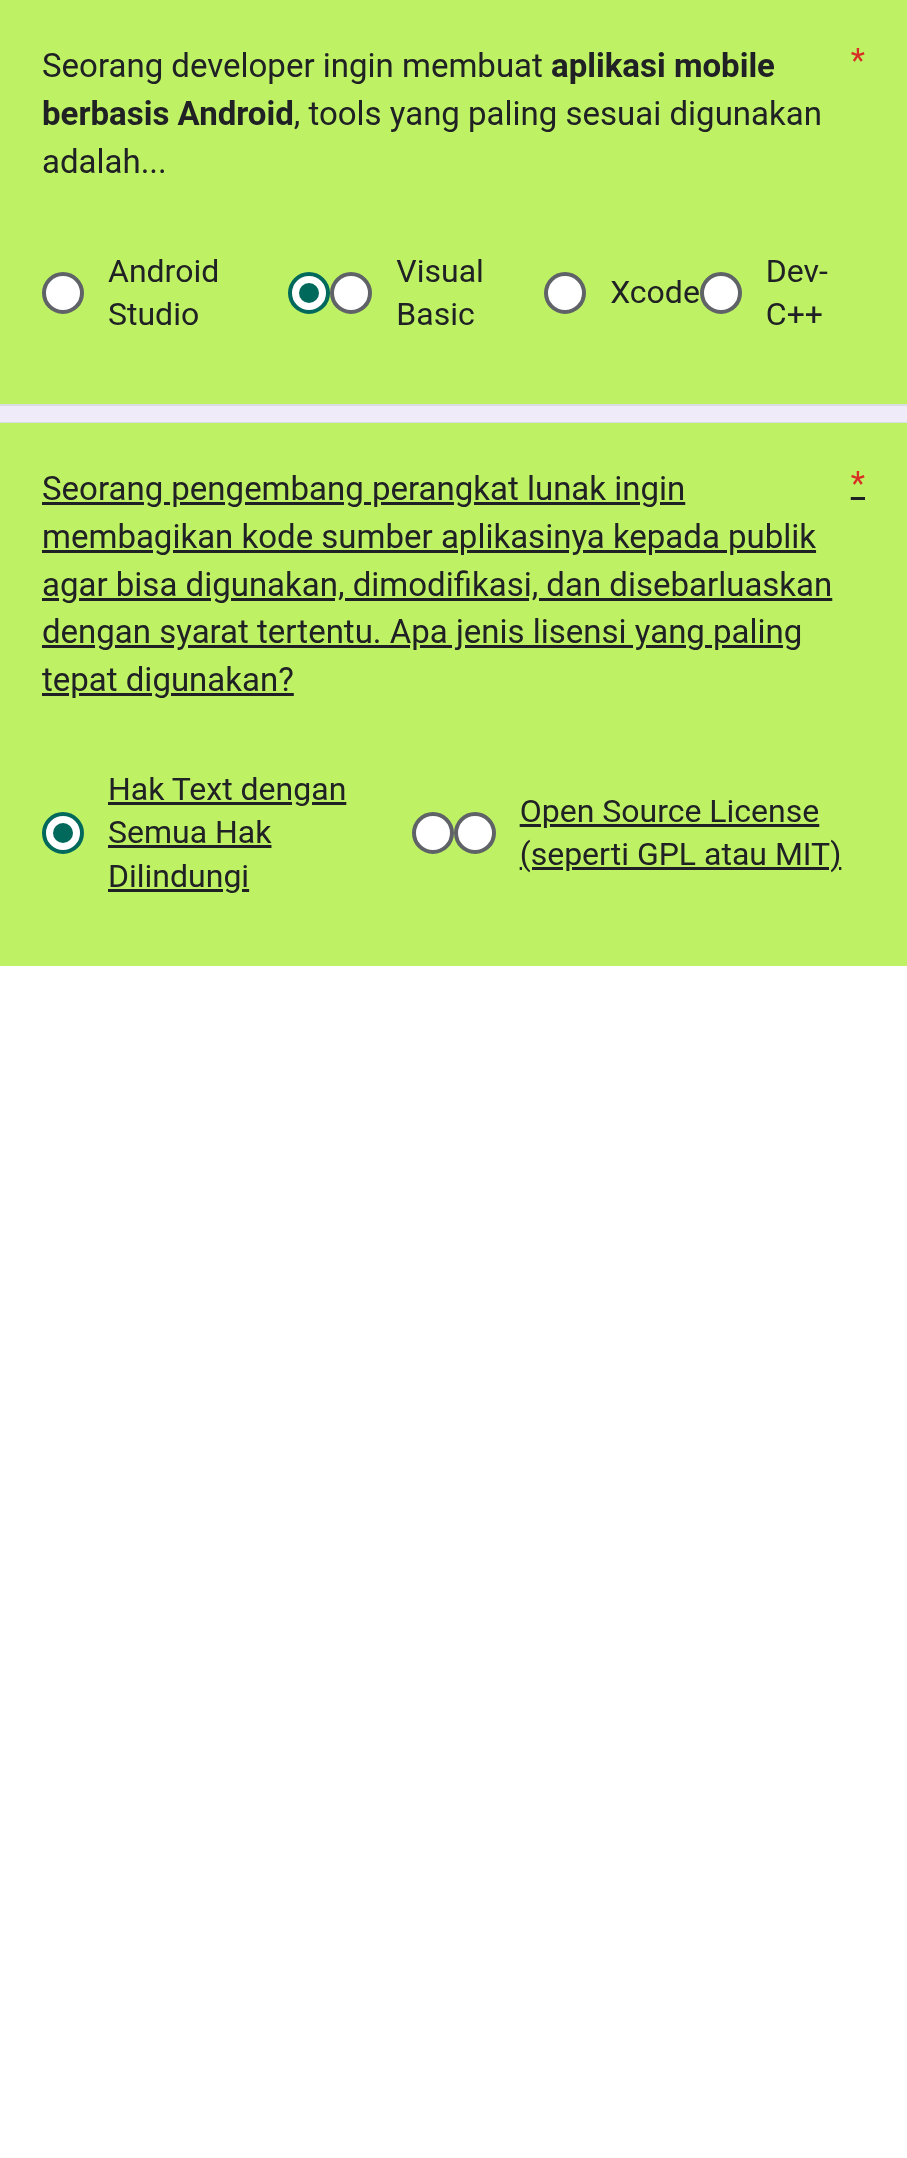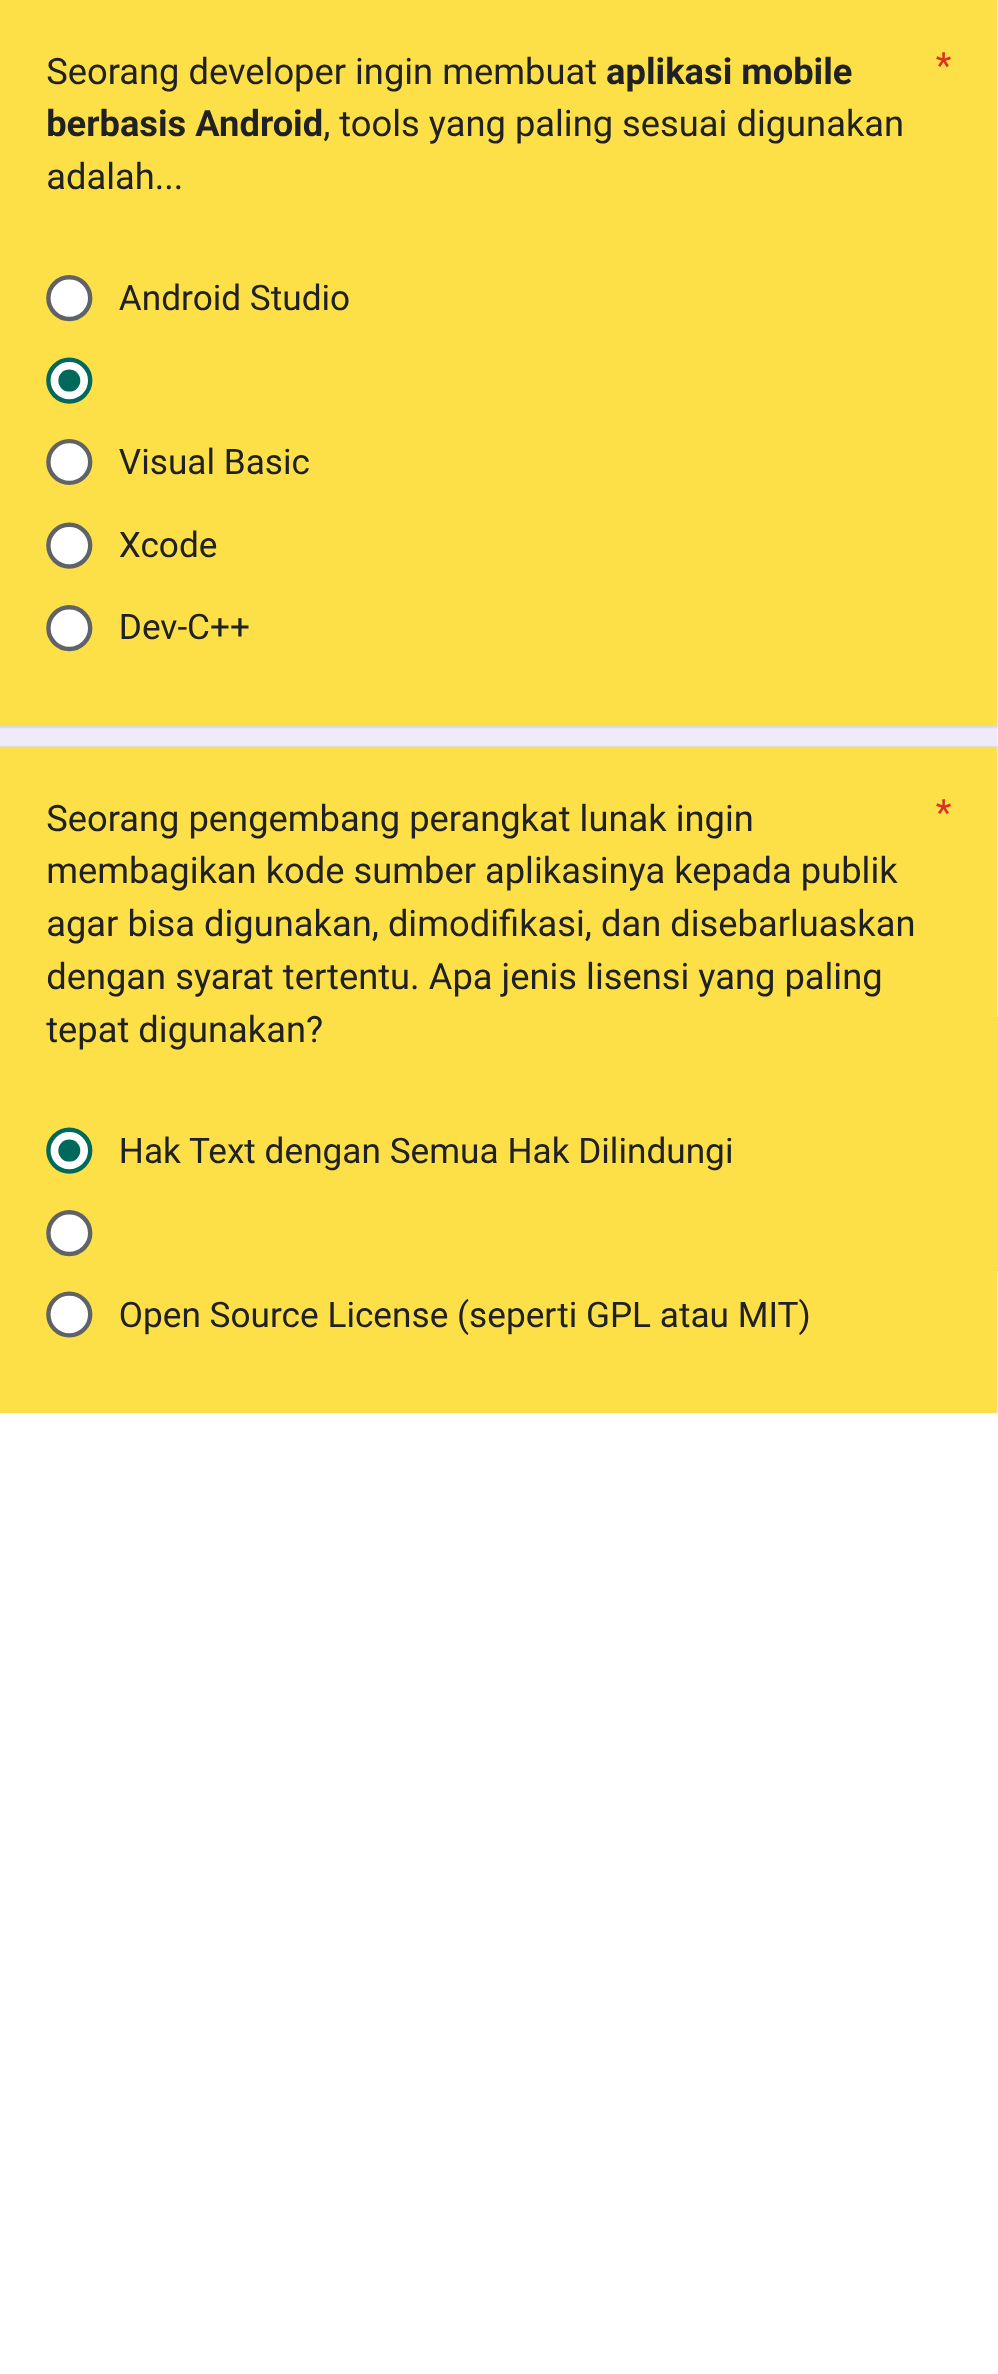--- a/index.html
+++ b/index.html
@@ -3,25 +3,25 @@
 <meta charset="utf-8">
 <style>
   * { box-sizing: border-box; margin: 0; padding: 0; }
   html, body {
     width: 907px;
     font-family: Roboto, Arial, sans-serif;
     background: #fff;
     color: #202124;
   }
   .card {
-    background: #fde047;
+    background: #bef264;
     padding: 42px 42px 52px 42px;
     border-bottom: 1px solid #dadce0;
   }
-  .card:last-of-type { border-bottom: none; }
+  .card:last-of-type { border-bottom: none; text-decoration: underline; }
   .spacer {
     height: 18px;
     background: #f0ebf8;
     border-top: 1px solid #dadce0;
     border-bottom: 1px solid #dadce0;
   }
   .question-row {
     display: flex;
     align-items: flex-start;
     justify-content: space-between;
@@ -35,21 +35,21 @@
     flex: 1;
   }
   .question-text b { font-weight: 700; }
   .required {
     color: #d93025;
     font-size: 33px;
     line-height: 1;
     margin-top: 2px;
     flex-shrink: 0;
   }
-  .options { display: flex; flex-direction: column; gap: 0; }
+  .options { display: flex; flex-direction: row; gap: 0; }
   .option {
     display: flex;
     align-items: center;
     gap: 24px;
     min-height: 70px;
     padding: 16px 0;
     cursor: pointer;
   }
   .radio {
     width: 42px;

